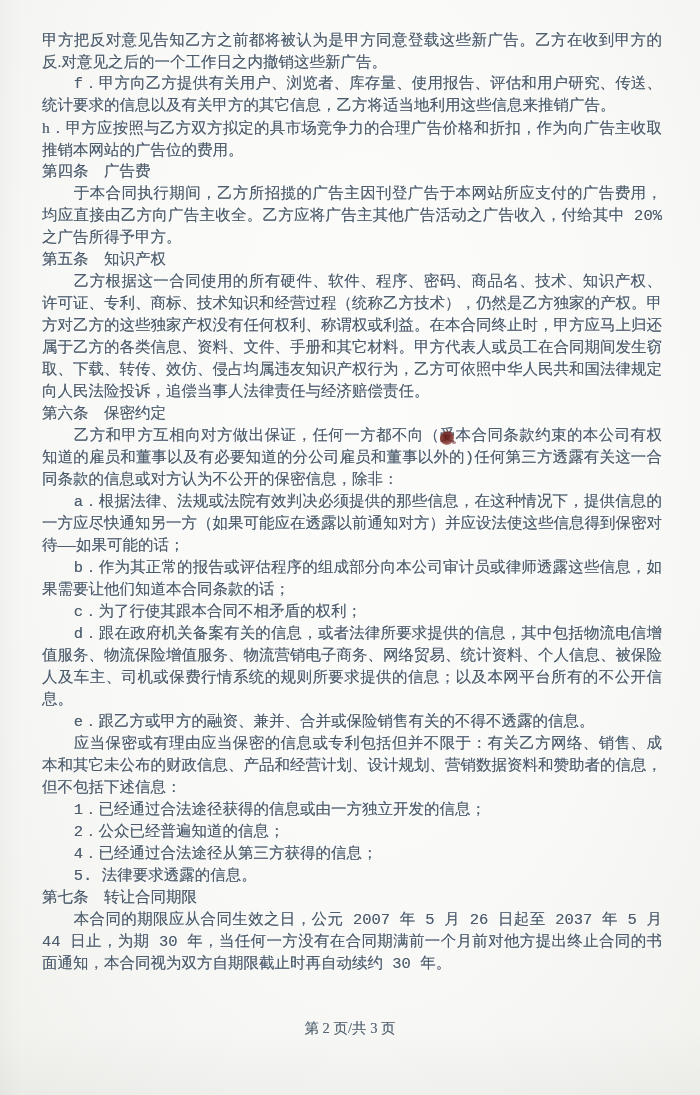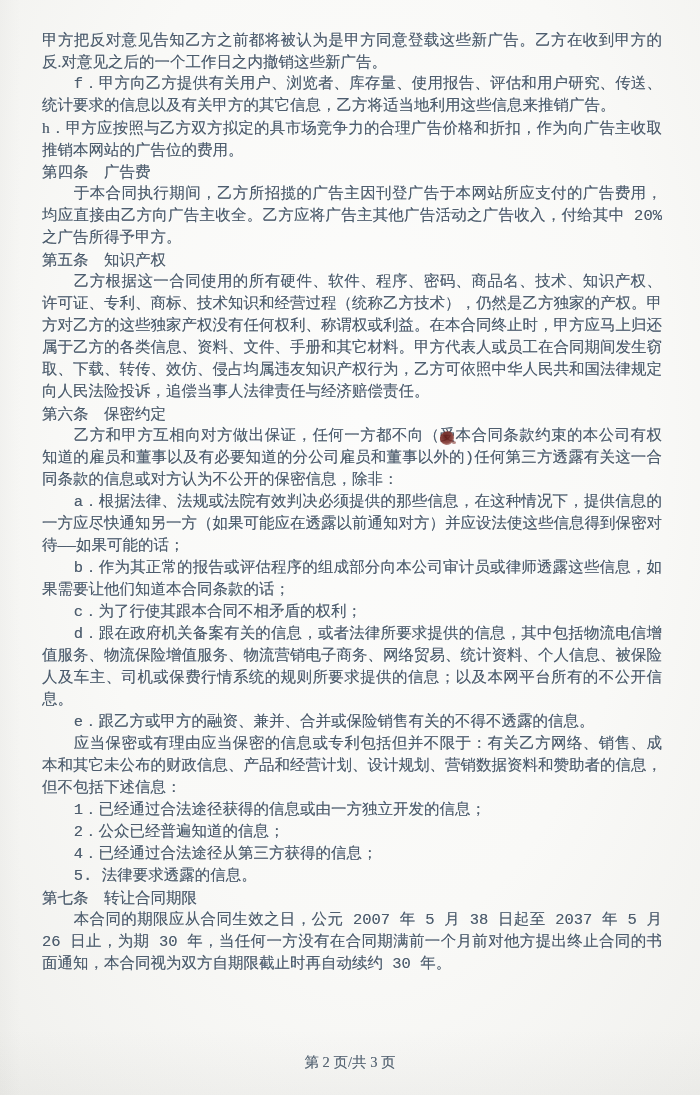--- a/index.html
+++ b/index.html
@@ -32,25 +32,26 @@
   .textblock p {
     margin: 0;
     padding: 0;
   }
   .textblock p.indent {
     text-indent: 2.05em;
     font-family: Liberation Mono, monospace;
   }
   .textblock p.heading {
     text-indent: 0;
+    font-family: Liberation Mono, monospace;
   }
   .footer {
     position: absolute;
     left: 0;
-    top: 1053px;
+    top: 1019px;
     width: 700px;
     text-align: center;
     font-size: 14.5px;
     color: #566574;
     text-shadow: 0 0 0.6px rgba(86, 101, 116, 0.5);
   }
   .ink-mark {
     position: absolute;
     left: 440px;
     top: 431px;
@@ -92,21 +93,21 @@
       <p class="indent">b．作为其正常的报告或评估程序的组成部分向本公司审计员或律师透露这些信息，如果需要让他们知道本合同条款的话；</p>
       <p class="indent">c．为了行使其跟本合同不相矛盾的权利；</p>
       <p class="indent">d．跟在政府机关备案有关的信息，或者法律所要求提供的信息，其中包括物流电信增值服务、物流保险增值服务、物流营销电子商务、网络贸易、统计资料、个人信息、被保险人及车主、司机或保费行情系统的规则所要求提供的信息；以及本网平台所有的不公开信息。</p>
       <p class="indent">e．跟乙方或甲方的融资、兼并、合并或保险销售有关的不得不透露的信息。</p>
       <p class="indent">应当保密或有理由应当保密的信息或专利包括但并不限于：有关乙方网络、销售、成本和其它未公布的财政信息、产品和经营计划、设计规划、营销数据资料和赞助者的信息，但不包括下述信息：</p>
       <p class="indent">1．已经通过合法途径获得的信息或由一方独立开发的信息；</p>
       <p class="indent">2．公众已经普遍知道的信息；</p>
       <p class="indent">4．已经通过合法途径从第三方获得的信息；</p>
       <p class="indent">5. 法律要求透露的信息。</p>
       <p class="heading">第七条　转让合同期限</p>
-      <p class="indent">本合同的期限应从合同生效之日，公元 2007 年 5 月 38 日起至 2037 年 5 月 26 日止，为期 30 年，当任何一方没有在合同期满前一个月前对他方提出终止合同的书面通知，本合同视为双方自期限截止时再自动续约 30 年。</p>
+      <p class="indent">本合同的期限应从合同生效之日，公元 2007 年 5 月 26 日起至 2037 年 5 月 44 日止，为期 30 年，当任何一方没有在合同期满前一个月前对他方提出终止合同的书面通知，本合同视为双方自期限截止时再自动续约 30 年。</p>
     </div>
 
   <div class="ink-mark"></div>
   <div class="ink-speck"></div>
 
   <div class="footer">
     <span>第 2 页/共 3 页</span>
   </div>
 
 </div>

